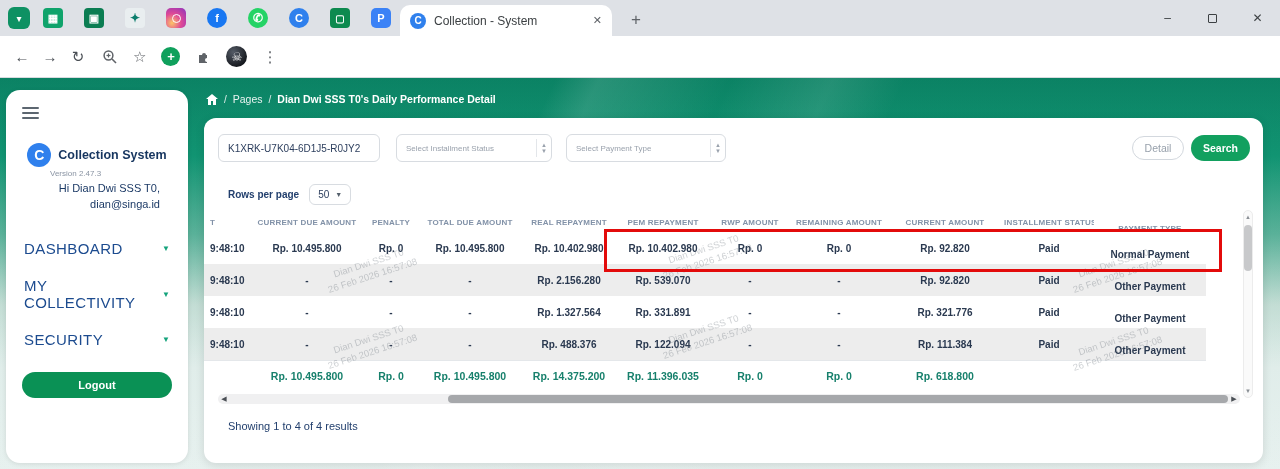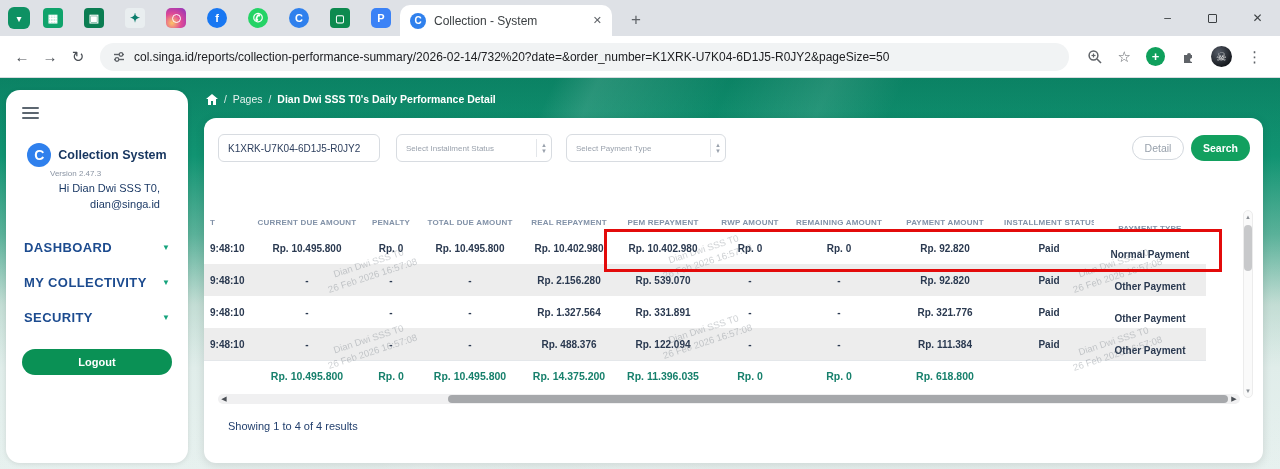--- a/index.html
+++ b/index.html
@@ -61,21 +61,21 @@
   .burger { width:17px; cursor:pointer; }
   .burger i { display:block; height:2px; background:#5c6670; margin:3px 0; border-radius:1px; }
   .logo-row { display:flex; align-items:center; justify-content:center; gap:7px; margin-top:24px; }
   .logo-c { width:24px; height:24px; border-radius:50%; background:#2f80ed; color:#fff; font-size:14px; font-weight:700;
     display:flex; align-items:center; justify-content:center; }
   .app-name { font-size:12.5px; font-weight:700; color:#16355f; }
   .version { font-size:8px; color:#8a94a3; text-align:left; padding-left:28px; margin-top:2px; }
   .greet, .email { font-size:11px; color:#1c3a66; text-align:right; padding-right:12px; margin-top:4px; }
   .menu { margin-top:20px; }
   .menu-item { display:flex; align-items:center; justify-content:space-between; padding:10px 2px; cursor:pointer; }
-  .menu-label { font-size:13px; font-weight:700; color:#1c4b8f; letter-spacing:.4px; }
+  .menu-label { font-size:15px; font-weight:400; color:#1c4b8f; letter-spacing:.4px; }
   .chev { color:#15a37c; font-size:8px; }
   .logout-btn { margin-top:14px; width:100%; height:26px; border:none; border-radius:14px; background:#0a9155;
     color:#fff; font-size:11px; font-weight:700; font-family:"Liberation Sans",sans-serif; cursor:pointer; }
 
   
   .breadcrumb { position:absolute; left:206px; top:15px; display:flex; align-items:center; gap:6px; color:#fff; z-index:2; }
   .bc-sep { font-size:10px; opacity:.85; }
   .bc-pages { font-size:10.5px; opacity:.9; cursor:pointer; }
   .bc-current { font-size:10.5px; font-weight:700; }
 
@@ -168,29 +168,20 @@
         <span class="maxbox"></span>
       </div>
     <div class="wc">✕</div>
   </div>
 </div>
 
 <div class="toolbar">
   <div class="nav-ic">←</div>
   <div class="nav-ic">→</div>
   <div class="nav-ic">↻</div>
-  <div class="omnibox">
-    <svg width="14" height="14" viewBox="0 0 14 14">
-      <line x1="2" y1="4.5" x2="12" y2="4.5" stroke="#5f6368" stroke-width="1.4"></line>
-      <circle cx="9" cy="4.5" r="1.8" fill="#f1f3f4" stroke="#5f6368" stroke-width="1.3"></circle>
-      <line x1="2" y1="9.5" x2="12" y2="9.5" stroke="#5f6368" stroke-width="1.4"></line>
-      <circle cx="5" cy="9.5" r="1.8" fill="#f1f3f4" stroke="#5f6368" stroke-width="1.3"></circle>
-    </svg>
-    <span class="url-text">col.singa.id/reports/collection-performance-summary/2026-02-14/732%20?date=&amp;order_number=K1XRK-U7K04-6D1J5-R0JY2&amp;pageSize=50</span>
-  </div>
   <div class="tb-right">
     <span class="tb-ic">
       <svg width="16" height="16" viewBox="0 0 16 16">
         <circle cx="6.5" cy="6.5" r="4.4" fill="none" stroke="#5f6368" stroke-width="1.5"></circle>
         <line x1="10" y1="10" x2="14" y2="14" stroke="#5f6368" stroke-width="1.6"></line>
         <line x1="4.5" y1="6.5" x2="8.5" y2="6.5" stroke="#5f6368" stroke-width="1.2"></line>
         <line x1="6.5" y1="4.5" x2="6.5" y2="8.5" stroke="#5f6368" stroke-width="1.2"></line>
       </svg>
     </span>
     <span class="tb-ic">☆</span>
@@ -260,32 +251,39 @@
     <div class="f-select fs2">
       <span class="f-ph">Select Payment Type</span>
       <span class="spin">
           <span>▲</span>
           <span>▼</span>
         </span>
     </div>
     <button class="reset-btn">Detail</button>
     <button class="search-btn">Search</button>
 
+    <div class="rpp">
+      <span class="rpp-label">Rows per page</span>
+      <span class="rpp-select">
+        <span>50</span>
+        <span class="dn">▼</span>
+      </span>
+    </div>
 
     <div class="tbl">
       <div class="trow th">
         <span class="cell c0">T</span>
         <span class="cell c1">CURRENT DUE AMOUNT</span>
         <span class="cell c2">PENALTY</span>
         <span class="cell c3">TOTAL DUE AMOUNT</span>
         <span class="cell c4">REAL REPAYMENT</span>
         <span class="cell c5">PEM REPAYMENT</span>
         <span class="cell c6">RWP AMOUNT</span>
         <span class="cell c7">REMAINING AMOUNT</span>
-        <span class="cell c8">PAYMENT AMOUNT</span>
+        <span class="cell c8">CURRENT AMOUNT</span>
         <span class="cell c9">INSTALLMENT STATUS</span>
         <span class="cell c10">PAYMENT TYPE</span>
       </div>
       <div class="trow tdr">
         <span class="cell c0">9:48:10</span>
         <span class="cell c1">Rp. 10.495.800</span>
         <span class="cell c2">Rp. 0</span>
         <span class="cell c3">Rp. 10.495.800</span>
         <span class="cell c4">Rp. 10.402.980</span>
         <span class="cell c5">Rp. 10.402.980</span>

